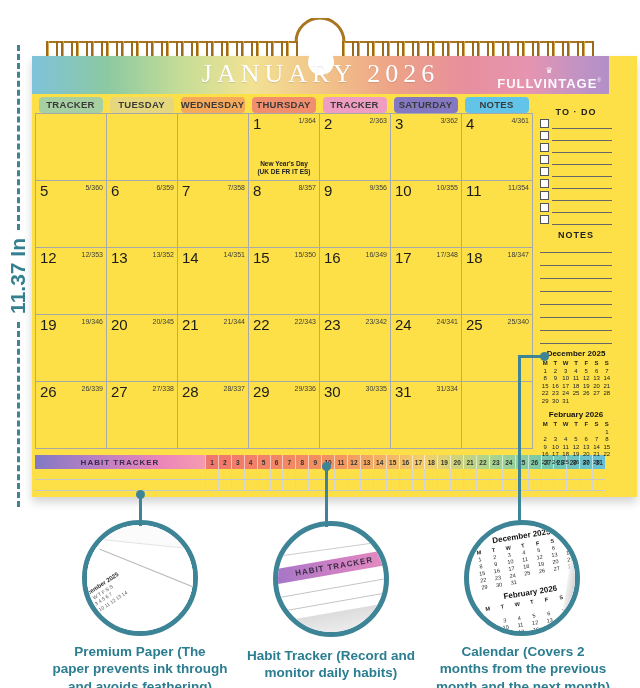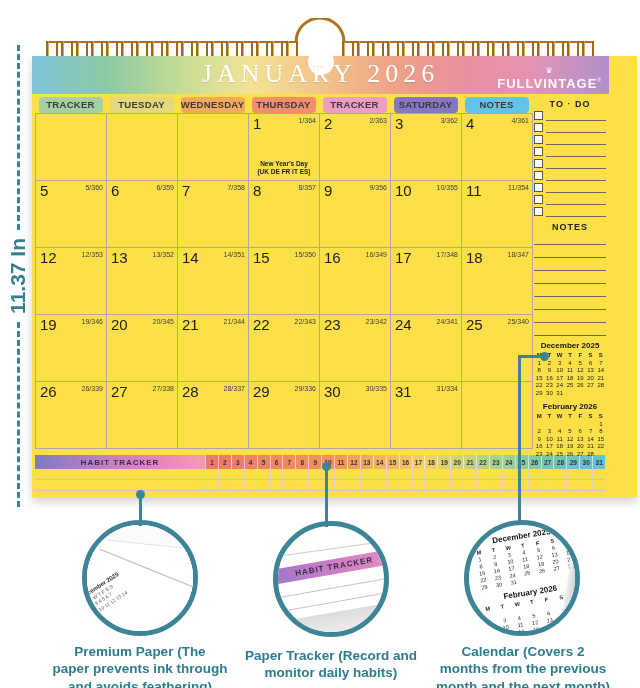--- a/index.html
+++ b/index.html
@@ -64,21 +64,21 @@
   .trk-days{flex:1;display:flex;
      background:linear-gradient(90deg,#f0766d 0%,#f2935f 33%,#f3d06c 55%,#a9d48f 72%,#72c6ae 86%,#66bfd8 100%);}
   .hnum{flex:1;display:flex;align-items:center;justify-content:center;font-size:6.5px;font-weight:700;
         color:#333;border-left:1px solid rgba(255,255,255,.55);}
   .trk-row{display:flex;height:11px;}
   .trk-spacer{width:170px;border-bottom:1px solid #c9c9c9;}
   .hrow-cells{flex:1;display:flex;border-bottom:1px solid #c9c9c9;}
   .hcell{flex:1;border-left:1px solid #d4d4d4;}
 
   
-  .sidebar{position:absolute;left:502px;top:38px;width:72px;color:#222;}
+  .sidebar{position:absolute;left:502px;top:46px;width:72px;color:#222;padding-left:6px;}
   .sb-title{text-align:center;font-size:9px;font-weight:700;letter-spacing:1px;margin-top:5px;color:#222;}
   .todo-row{display:flex;align-items:flex-end;height:12px;gap:3px;}
   .cb{width:7px;height:7px;border:1px solid #555;background:#fff;margin-bottom:1px;}
   .tline{flex:1;border-bottom:1px solid #666;height:100%;}
   .nline{height:12px;border-bottom:1px solid #666;}
   .mc-title{text-align:center;font-size:8px;font-weight:700;margin-top:5px;color:#111;}
   .mc-grid{display:grid;grid-template-columns:repeat(7,1fr);margin-top:2px;}
   .mc-grid span{text-align:center;font-size:6px;line-height:7.5px;color:#222;}
   .mc-h{font-weight:700;}
 
@@ -635,21 +635,21 @@
   <div class="ring" style="left:273px;top:521px;">
     <div class="c2-wrap">
       <div class="c2-topline"></div>
       <div class="strip">HABIT TRACKER</div>
       <div class="c2-line"></div>
       <div class="c2-line"></div>
       <div class="c2-line"></div>
     </div>
     <div class="c2-shadow"></div>
   </div>
-  <div class="caption" style="left:216px;top:647px;">Paper Tracker (Record and
+  <div class="caption" style="left:216px;top:647px;">Habit Tracker (Record and
 monitor daily habits)</div>
 
   <div class="ring" style="left:464px;top:520px;">
     <div class="c3-card">
       <div>
           <div class="mc-title">December 2025</div>
           <div class="mc-grid">
             <span class="mc-h">M</span>
             <span class="mc-h">T</span>
             <span class="mc-h">W</span>

